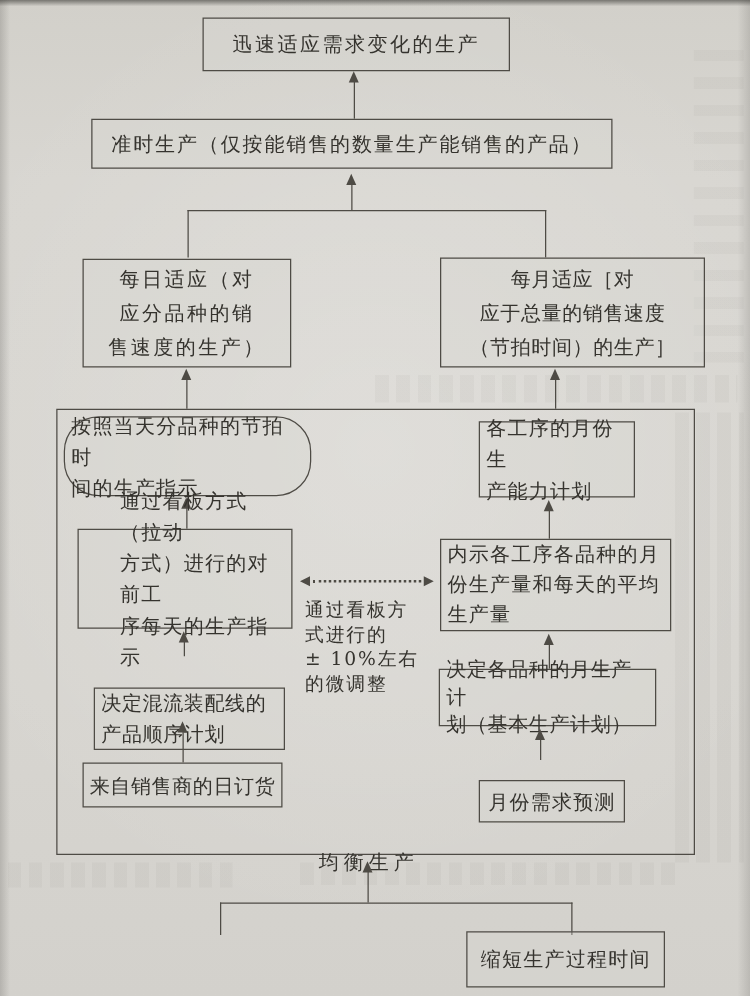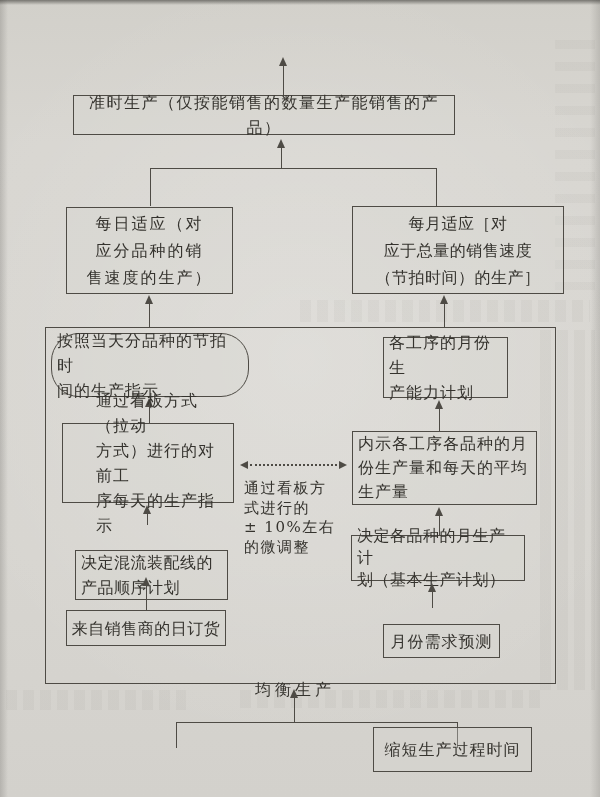--- a/index.html
+++ b/index.html
@@ -60,51 +60,54 @@
   .dah-l{width:0;height:0;border-top:4px solid transparent;border-bottom:4px solid transparent;
     border-right:8px solid var(--line);margin-right:2px;}
   .dah-r{width:0;height:0;border-top:4px solid transparent;border-bottom:4px solid transparent;
     border-left:8px solid var(--line);margin-left:2px;}
 
   .note{position:absolute;font-size:15px;line-height:19.5px;letter-spacing:1.5px;white-space:pre-line;}
   .caption{position:absolute;font-size:16px;letter-spacing:4px;text-align:center;}
 
   
   #t1{left:162px;top:14px;width:246px;height:43px;}
-  #t2{left:73px;top:95px;width:382px;height:40px;letter-spacing:1.5px;}
+  #t2{left:73px;top:95px;width:417px;height:40px;letter-spacing:1.5px;}
   #t3{left:66px;top:207px;width:167px;height:87px;line-height:27px;}
   #t4{left:352px;top:206px;width:212px;height:88px;letter-spacing:0.5px;line-height:27px;}
   #bigbox{left:45px;top:327px;width:511px;height:357px;background:none;}
   #l1{left:51px;top:333px;width:198px;height:64px;letter-spacing:1px;border-radius:28px;}
   #l2{left:62px;top:423px;width:172px;height:80px;letter-spacing:1px;padding-left:33px;}
   #l3{left:75px;top:550px;width:153px;height:50px;letter-spacing:0.5px;}
   #l4{left:66px;top:610px;width:160px;height:36px;letter-spacing:0.5px;}
   #r1{left:383px;top:337px;width:125px;height:61px;letter-spacing:1px;}
   #r2{left:352px;top:431px;width:185px;height:74px;letter-spacing:1px;line-height:24px;}
   #r3{left:351px;top:535px;width:174px;height:46px;letter-spacing:0.5px;line-height:22px;}
   #r4{left:383px;top:608px;width:117px;height:34px;letter-spacing:1px;margin-top:16px;}
   #b1{left:110px;top:749px;width:126px;height:43px;}
-  #b2{left:373px;top:727px;width:159px;height:45px;letter-spacing:1px;}
+  #b2{left:373px;top:745px;width:159px;height:45px;letter-spacing:1px;}
 </style>
 </head>
 <body>
 
 <div class="page">
 
   <div class="edge-top"></div>
   <div class="edge-left"></div>
   <div class="edge-right"></div>
   <div class="ghost h" style="left:300px;top:300px;width:290px;height:22px;"></div>
   <div class="ghost h" style="left:540px;top:330px;width:55px;height:360px;"></div>
   <div class="ghost h" style="left:6px;top:690px;width:180px;height:20px;"></div>
   <div class="ghost h" style="left:240px;top:690px;width:300px;height:18px;"></div>
   <div class="ghost" style="left:555px;top:40px;width:40px;height:250px;"></div>
 
   <div class="box" id="bigbox"></div>
 
+  <div class="box" id="t1">
+    <span class="txt">迅速适应需求变化的生产</span>
+  </div>
 
   <div class="ah" style="left:279px;top:57px;"></div>
   <div class="vline" style="left:283px;top:64px;height:31px;"></div>
 
   <div class="box" id="t2">
     <span class="txt">准时生产（仅按能销售的数量生产能销售的产品）</span>
   </div>
 
   <div class="ah" style="left:277px;top:139px;"></div>
   <div class="vline" style="left:281px;top:146px;height:22px;"></div>

